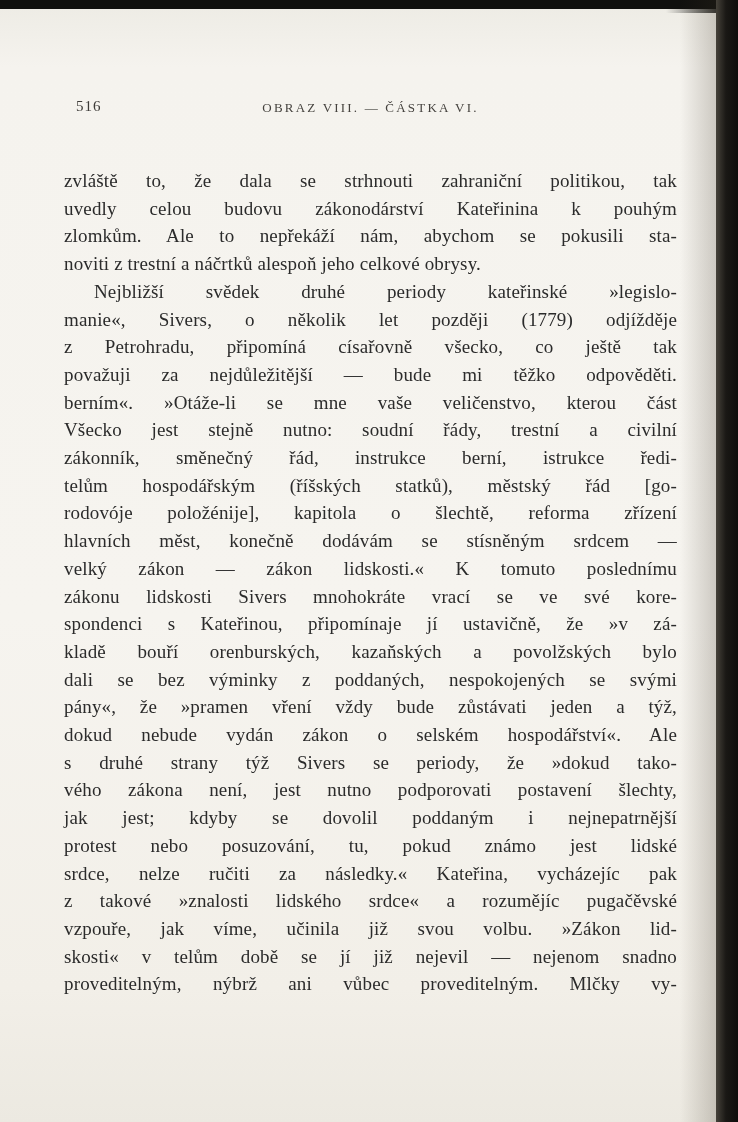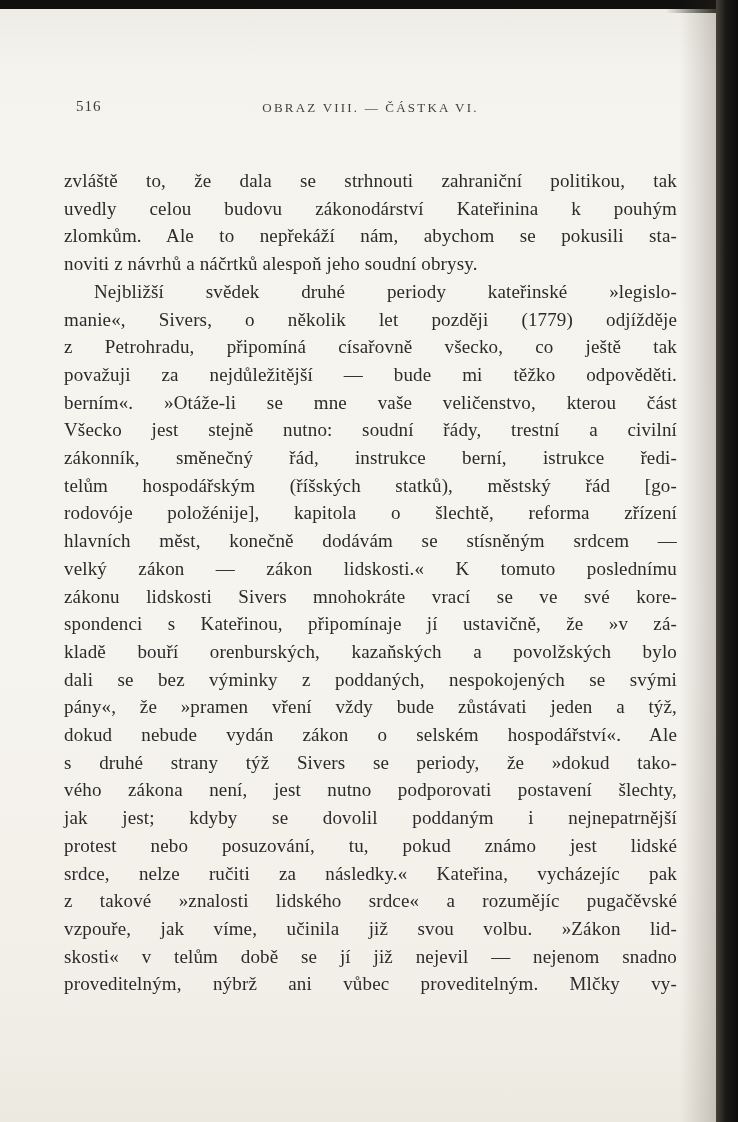--- a/index.html
+++ b/index.html
@@ -106,21 +106,21 @@
 
   <div class="running-header">
     <span class="page-number">516</span>
     <span class="header-title">OBRAZ VIII. — ČÁSTKA VI.</span>
   </div>
 
   <div class="text-block">
       <div class="text-line">zvláště to, že dala se strhnouti zahraniční politikou, tak</div>
       <div class="text-line">uvedly celou budovu zákonodárství Kateřinina k pouhým</div>
       <div class="text-line">zlomkům. Ale to nepřekáží nám, abychom se pokusili sta-</div>
-      <div class="text-line no-justify-last">noviti z návrhů a náčrtků alespoň jeho soudní obrysy.</div>
+      <div class="text-line no-justify-last">noviti z trestní a náčrtků alespoň jeho celkové obrysy.</div>
       <div class="text-line indent">Nejbližší svědek druhé periody kateřinské »legislo-</div>
       <div class="text-line">manie«, Sivers, o několik let později (1779) odjížděje</div>
       <div class="text-line">z Petrohradu, připomíná císařovně všecko, co ještě tak</div>
       <div class="text-line">považuji za nejdůležitější — bude mi těžko odpověděti.</div>
       <div class="text-line">berním«. »Otáže-li se mne vaše veličenstvo, kterou část</div>
       <div class="text-line">Všecko jest stejně nutno: soudní řády, trestní a civilní</div>
       <div class="text-line">zákonník, směnečný řád, instrukce berní, istrukce ředi-</div>
       <div class="text-line">telům hospodářským (říšských statků), městský řád [go-</div>
       <div class="text-line">rodovóje položénije], kapitola o šlechtě, reforma zřízení</div>
       <div class="text-line">hlavních měst, konečně dodávám se stísněným srdcem —</div>

